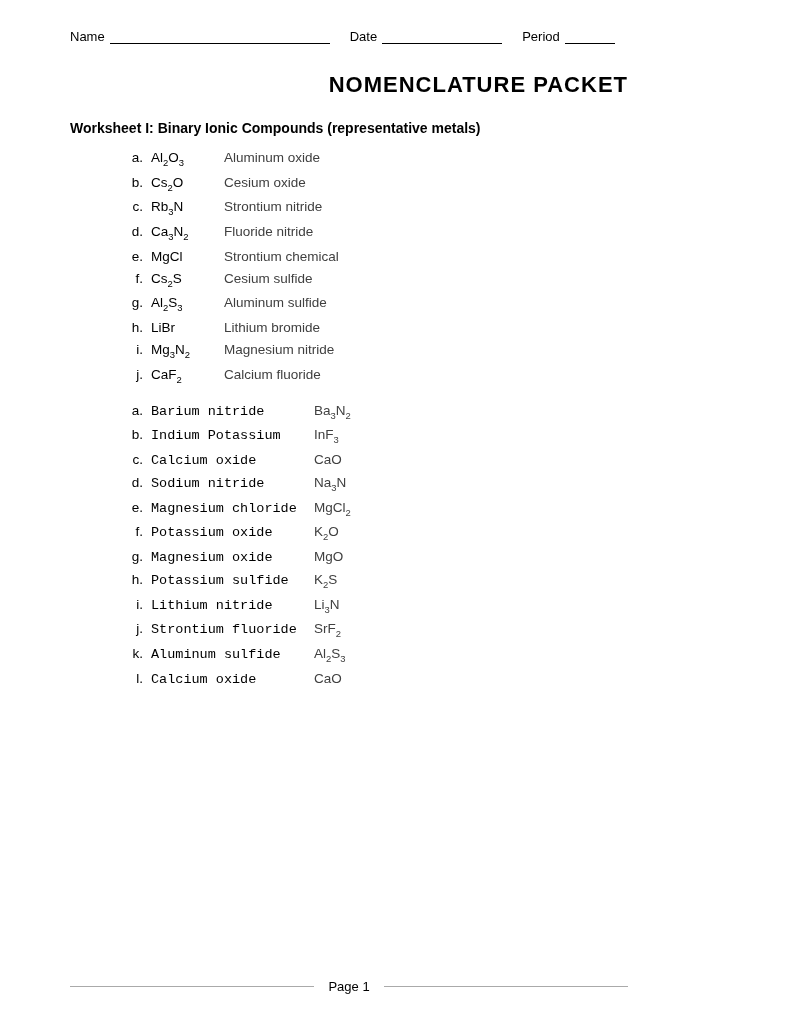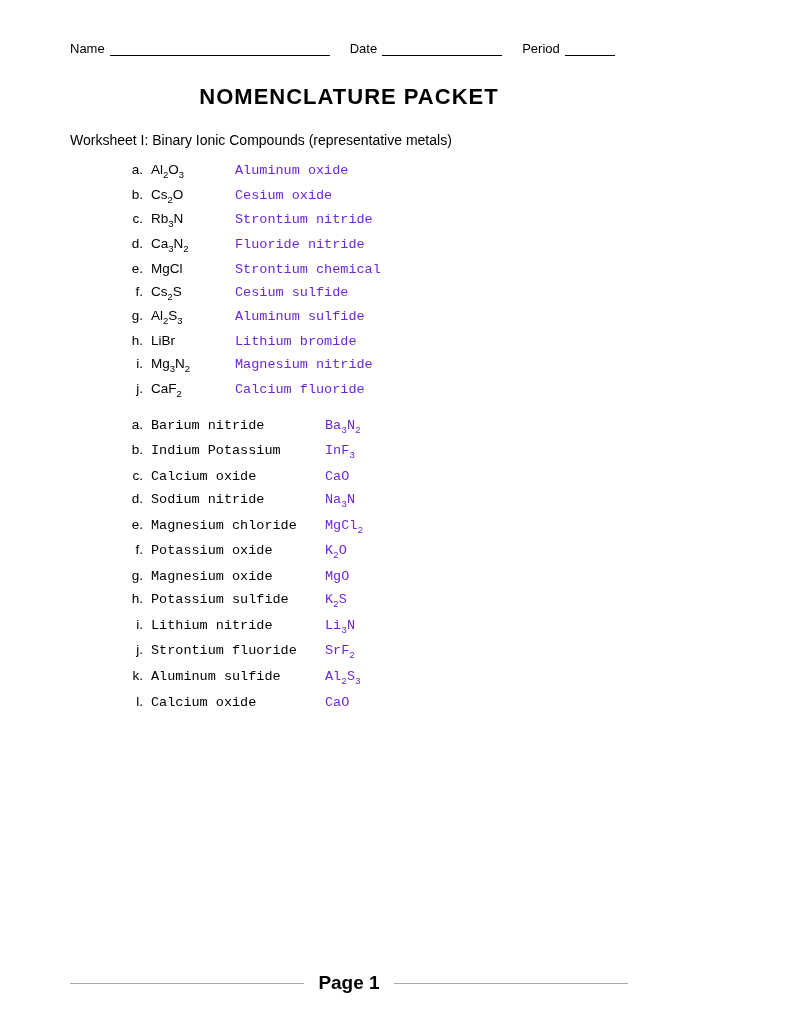--- a/index.html
+++ b/index.html
@@ -7,49 +7,49 @@
       background: #fff;
       font-family: 'Comic Sans MS', 'Chalkboard SE', cursive, sans-serif;
       font-size: 13.5px;
       color: #000;
       width: 791px;
       min-height: 1024px;
     }
     .page {
       width: 698px;
       min-height: 1024px;
-      padding: 40px 70px 50px 70px;
+      padding: 28px 70px 50px 70px;
       position: relative;
     }
     .header-line {
       display: flex;
       gap: 20px;
       margin-bottom: 28px;
       font-size: 13px;
     }
     .header-line .field {
       display: flex;
       align-items: center;
       gap: 5px;
     }
     .underline {
       border-bottom: 1px solid #000;
       display: inline-block;
     }
     .title {
-      text-align: center;
+      text-align: right;
       font-size: 22px;
       font-weight: 900;
       letter-spacing: 1px;
       text-transform: uppercase;
       font-family: 'Arial Black', 'Arial Bold', Arial, sans-serif;
       margin-bottom: 22px;
     }
     .worksheet-title {
-      font-weight: normal;
+      font-weight: bold;
       font-size: 14px;
       margin-bottom: 14px;
       font-family: Arial, sans-serif;
     }
     .question {
       margin-bottom: 18px;
     }
     .question-header {
       font-family: Arial, sans-serif;
       font-size: 13.5px;
@@ -73,43 +73,41 @@
       text-align: right;
     }
     .formula {
       font-family: Arial, sans-serif;
       min-width: 65px;
     }
     sub {
       font-size: 0.7em;
     }
     .answer {
-      color: #6d28d9;
-      font-family: Liberation Mono, monospace;
-      margin-left: 11px;
+      color: #404040;
+      font-family: Liberation Sans, sans-serif;
     }
     .footer {
       position: absolute;
       bottom: 30px;
       left: 0;
       right: 0;
       display: flex;
       align-items: center;
       padding: 0 70px;
     }
     .footer-line {
       flex: 1;
       height: 1px;
       background: #aaa;
     }
     .footer-text {
       padding: 0 14px;
       font-family: Arial, sans-serif;
-      font-size: 19px;
-      font-weight: bold;
+      font-size: 13px;
     }
     .q2-list {
       list-style: none;
       margin-left: 55px;
     }
     .q2-list li {
       margin-bottom: 7px;
       display: flex;
       align-items: baseline;
       gap: 8px;

